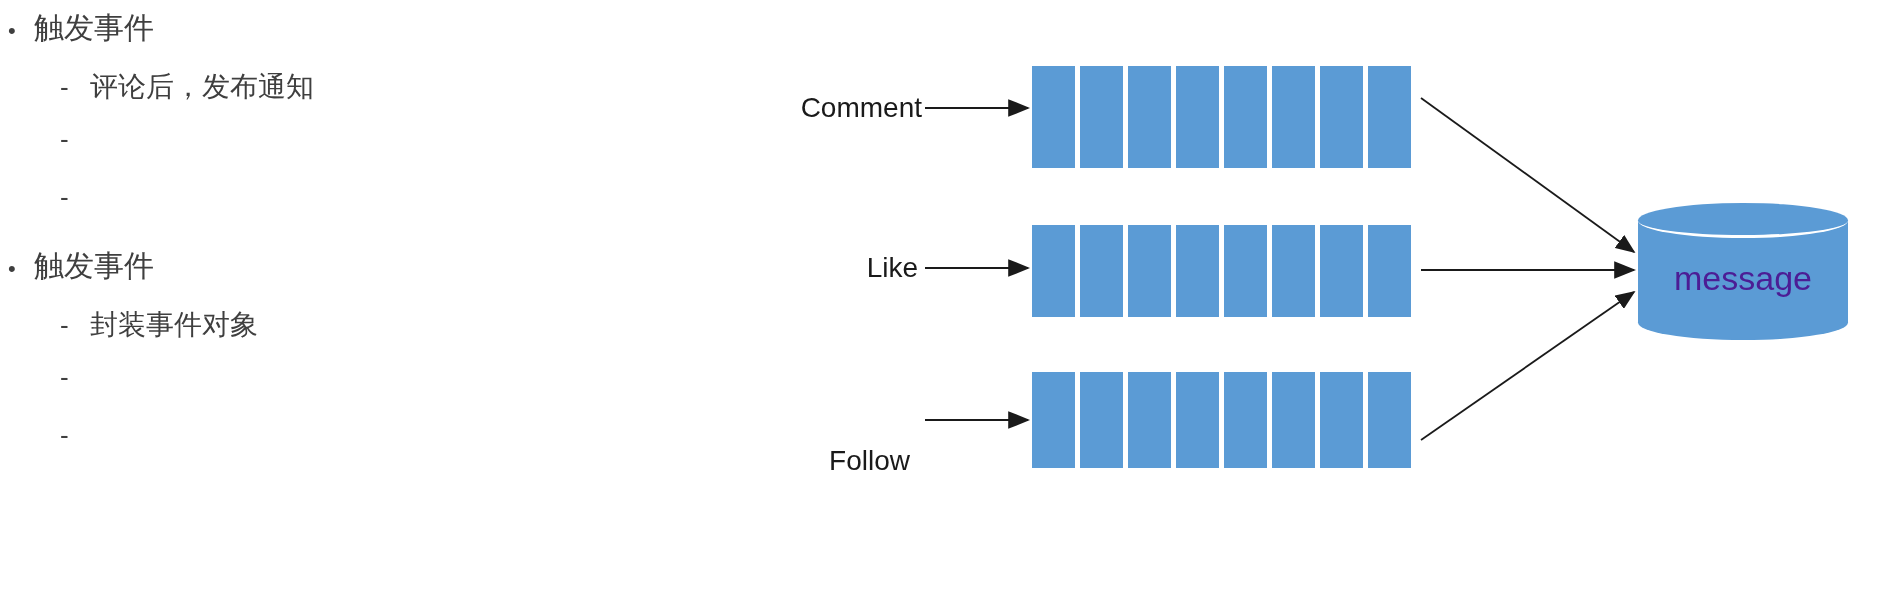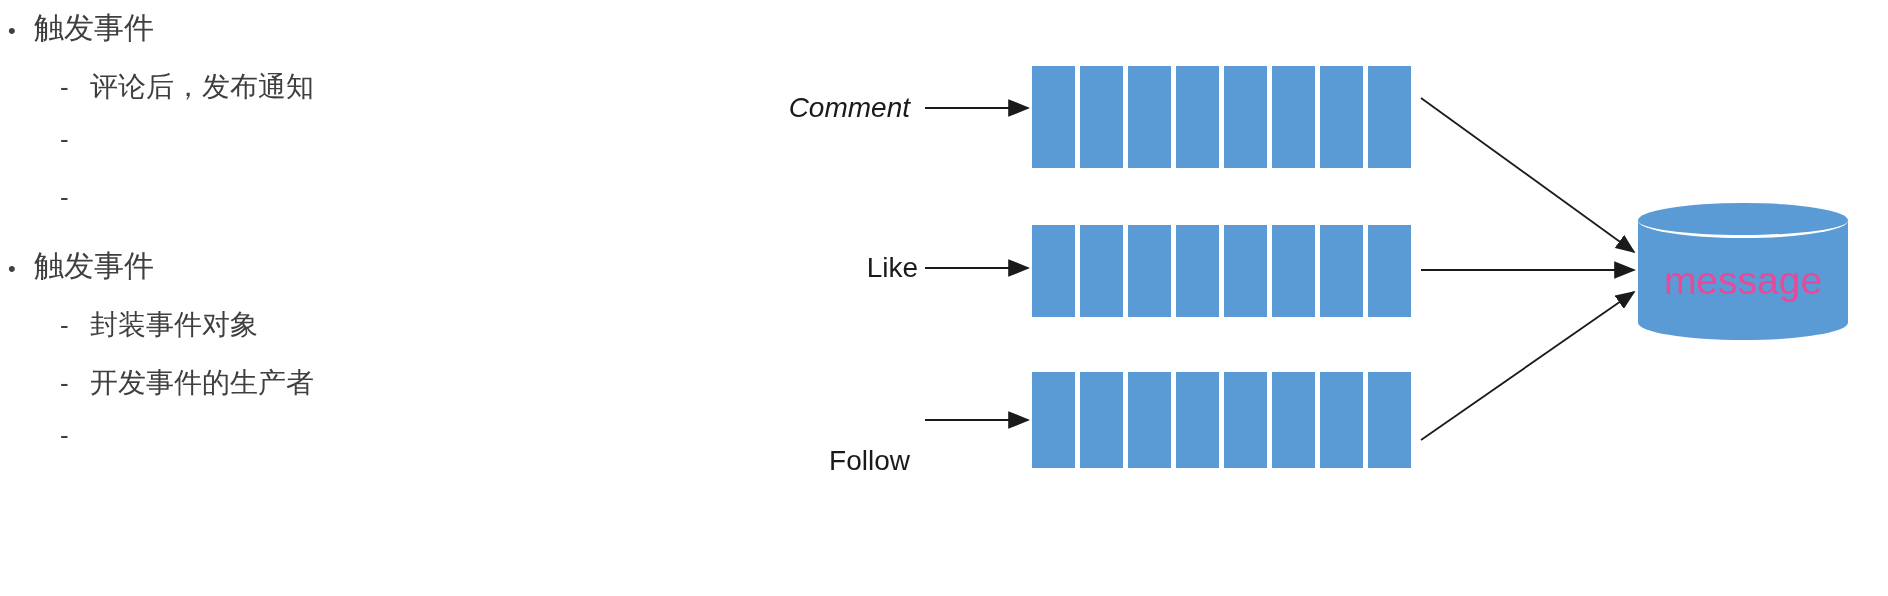--- a/index.html
+++ b/index.html
@@ -113,22 +113,22 @@
     height: 35px;
     background: #5b9bd5;
     border-radius: 50%;
   }
   .cyl .cyl-label {
     position: absolute;
     left: 0;
     top: 56px;
     width: 210px;
     text-align: center;
-    color: #ec4899;
-    font-size: 39px;
+    color: #4c1d95;
+    font-size: 34px;
     z-index: 3;
     white-space: nowrap;
   }
   #arrows {
     position: absolute;
     left: 0;
     top: 0;
     width: 1268px;
     height: 596px;
     overflow: visible;
@@ -157,30 +157,29 @@
   <div class="lvl1" style="left:8px; top:246px;">
     <span class="marker">•</span>
     <span>触发事件</span>
   </div>
   <div class="lvl2" style="left:60px; top:306px;">
     <span class="marker">-</span>
     <span>封装事件对象</span>
   </div>
   <div class="lvl2" style="left:60px; top:364px;">
     <span class="marker">-</span>
-    <span>开发事件的生产者</span>
   </div>
   <div class="lvl2" style="left:60px; top:422px;">
     <span class="marker">-</span>
   </div>
 </div>
 
 <div id="diagram">
 
-  <div class="row-label" style="left:0px; top:92px; width:290px;font-style:italic;">Comment</div>
+  <div class="row-label" style="left:12px; top:92px; width:290px;">Comment</div>
   <div class="row-label" style="left:8px; top:252px; width:290px;">Like</div>
   <div class="row-label" style="left:0px; top:402px; width:290px;margin-top:43px;">Follow</div>
 
   <div class="queue" id="q0" style="left:412px; top:66px; height:102px;">
       <div class="seg" style="background: rgb(91, 155, 213);"></div>
       <div class="seg" style="background: rgb(91, 155, 213);"></div>
       <div class="seg" style="background: rgb(91, 155, 213);"></div>
       <div class="seg" style="background: rgb(91, 155, 213);"></div>
       <div class="seg" style="background: rgb(91, 155, 213);"></div>
       <div class="seg" style="background: rgb(91, 155, 213);"></div>

